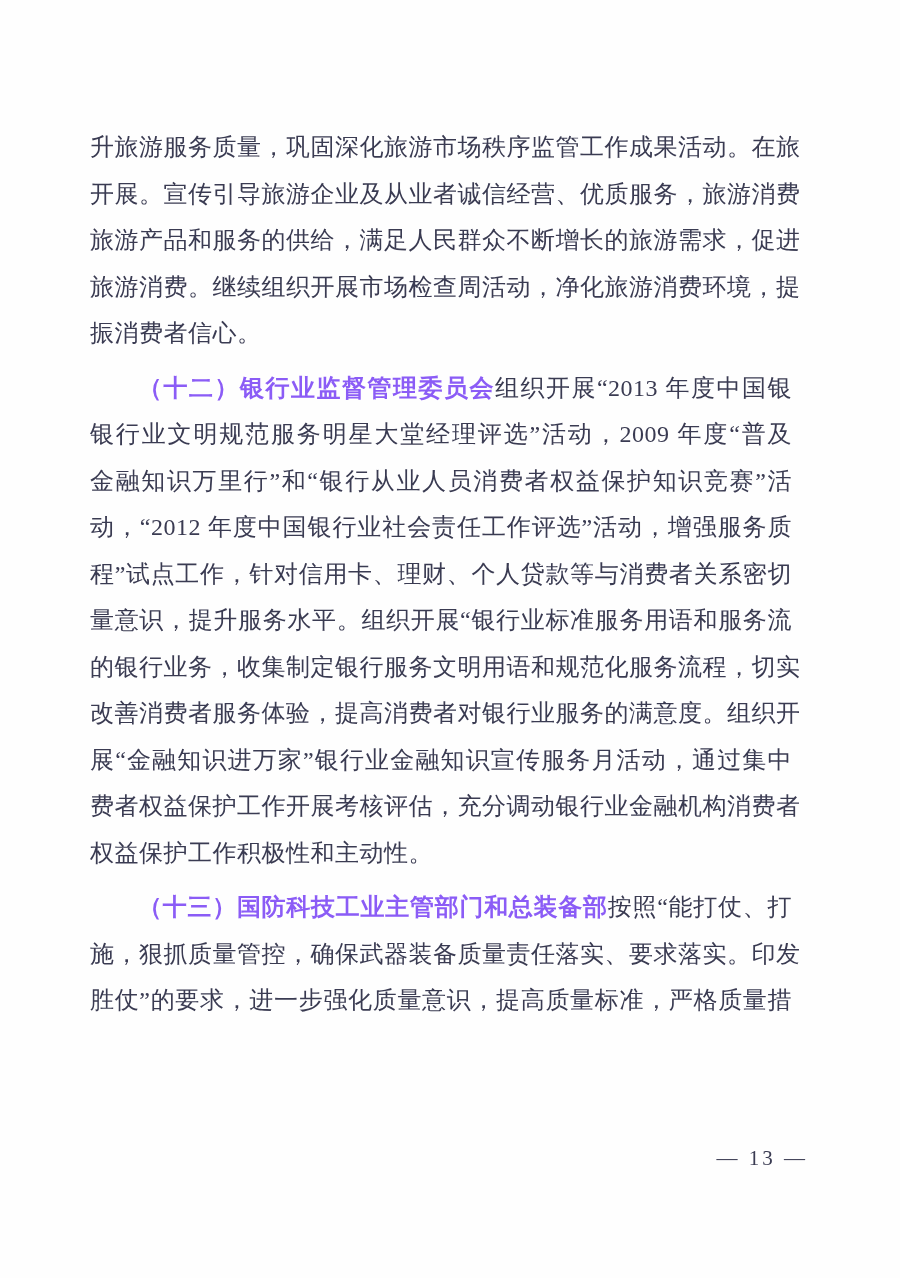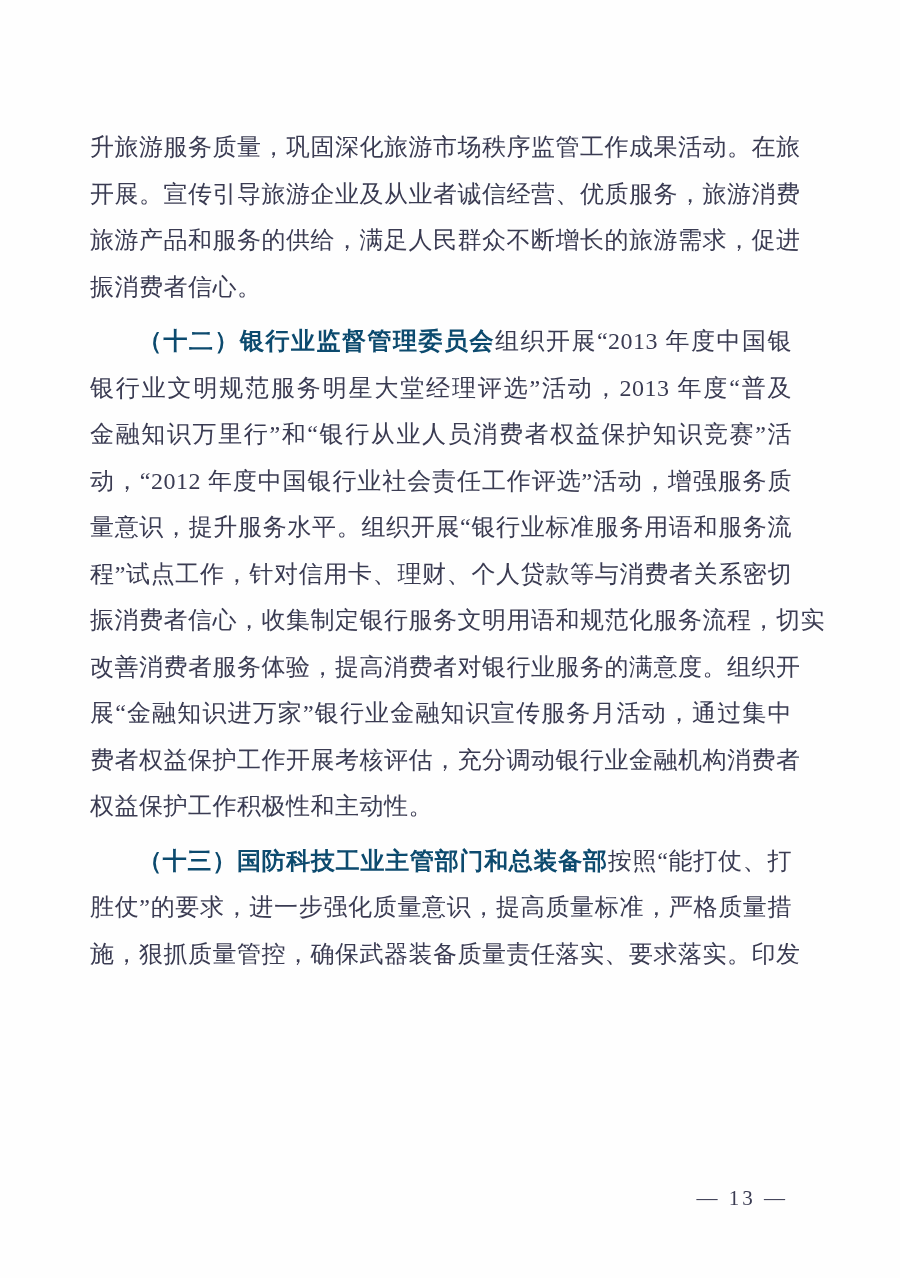--- a/index.html
+++ b/index.html
@@ -34,57 +34,57 @@
     letter-spacing: 0.5px;
   }
   .line.short {
     text-align-last: left;
   }
   .line.indent {
     text-indent: 2em;
   }
   .lead {
     font-weight: bold;
-    color: #0c4a6e;
+    color: #8b5cf6;
   }
   .page-number {
     position: absolute;
-    right: 112px;
+    right: 92px;
     top: 1146px;
     font-size: 21px;
     color: #3a3b52;
     letter-spacing: 3px;
     white-space: nowrap;
-    margin-top: 40px;
   }
 </style>
 </head>
 <body>
 
 <div class="page">
   <div class="text-block" id="paras">
       <div class="para">
         <div class="line">升旅游服务质量，巩固深化旅游市场秩序监管工作成果活动。在旅</div>
         <div class="line">开展。宣传引导旅游企业及从业者诚信经营、优质服务，旅游消费</div>
         <div class="line">旅游产品和服务的供给，满足人民群众不断增长的旅游需求，促进</div>
+        <div class="line">旅游消费。继续组织开展市场检查周活动，净化旅游消费环境，提</div>
         <div class="line short">振消费者信心。</div>
       </div>
       <div class="para">
         <div class="line indent"><span class="lead">（十二）银行业监督管理委员会</span>组织开展“2013 年度中国银</div>
-        <div class="line">银行业文明规范服务明星大堂经理评选”活动，2013 年度“普及</div>
+        <div class="line">银行业文明规范服务明星大堂经理评选”活动，2009 年度“普及</div>
         <div class="line">金融知识万里行”和“银行从业人员消费者权益保护知识竞赛”活</div>
         <div class="line">动，“2012 年度中国银行业社会责任工作评选”活动，增强服务质</div>
+        <div class="line">程”试点工作，针对信用卡、理财、个人贷款等与消费者关系密切</div>
         <div class="line">量意识，提升服务水平。组织开展“银行业标准服务用语和服务流</div>
-        <div class="line">程”试点工作，针对信用卡、理财、个人贷款等与消费者关系密切</div>
-        <div class="line">振消费者信心，收集制定银行服务文明用语和规范化服务流程，切实</div>
+        <div class="line">的银行业务，收集制定银行服务文明用语和规范化服务流程，切实</div>
         <div class="line">改善消费者服务体验，提高消费者对银行业服务的满意度。组织开</div>
         <div class="line">展“金融知识进万家”银行业金融知识宣传服务月活动，通过集中</div>
         <div class="line">费者权益保护工作开展考核评估，充分调动银行业金融机构消费者</div>
         <div class="line short">权益保护工作积极性和主动性。</div>
       </div>
       <div class="para">
         <div class="line indent"><span class="lead">（十三）国防科技工业主管部门和总装备部</span>按照“能打仗、打</div>
+        <div class="line">施，狠抓质量管控，确保武器装备质量责任落实、要求落实。印发</div>
         <div class="line">胜仗”的要求，进一步强化质量意识，提高质量标准，严格质量措</div>
-        <div class="line">施，狠抓质量管控，确保武器装备质量责任落实、要求落实。印发</div>
       </div>
     </div>
   <div class="page-number">— 13 —</div>
 </div>
 
 </body></html>

